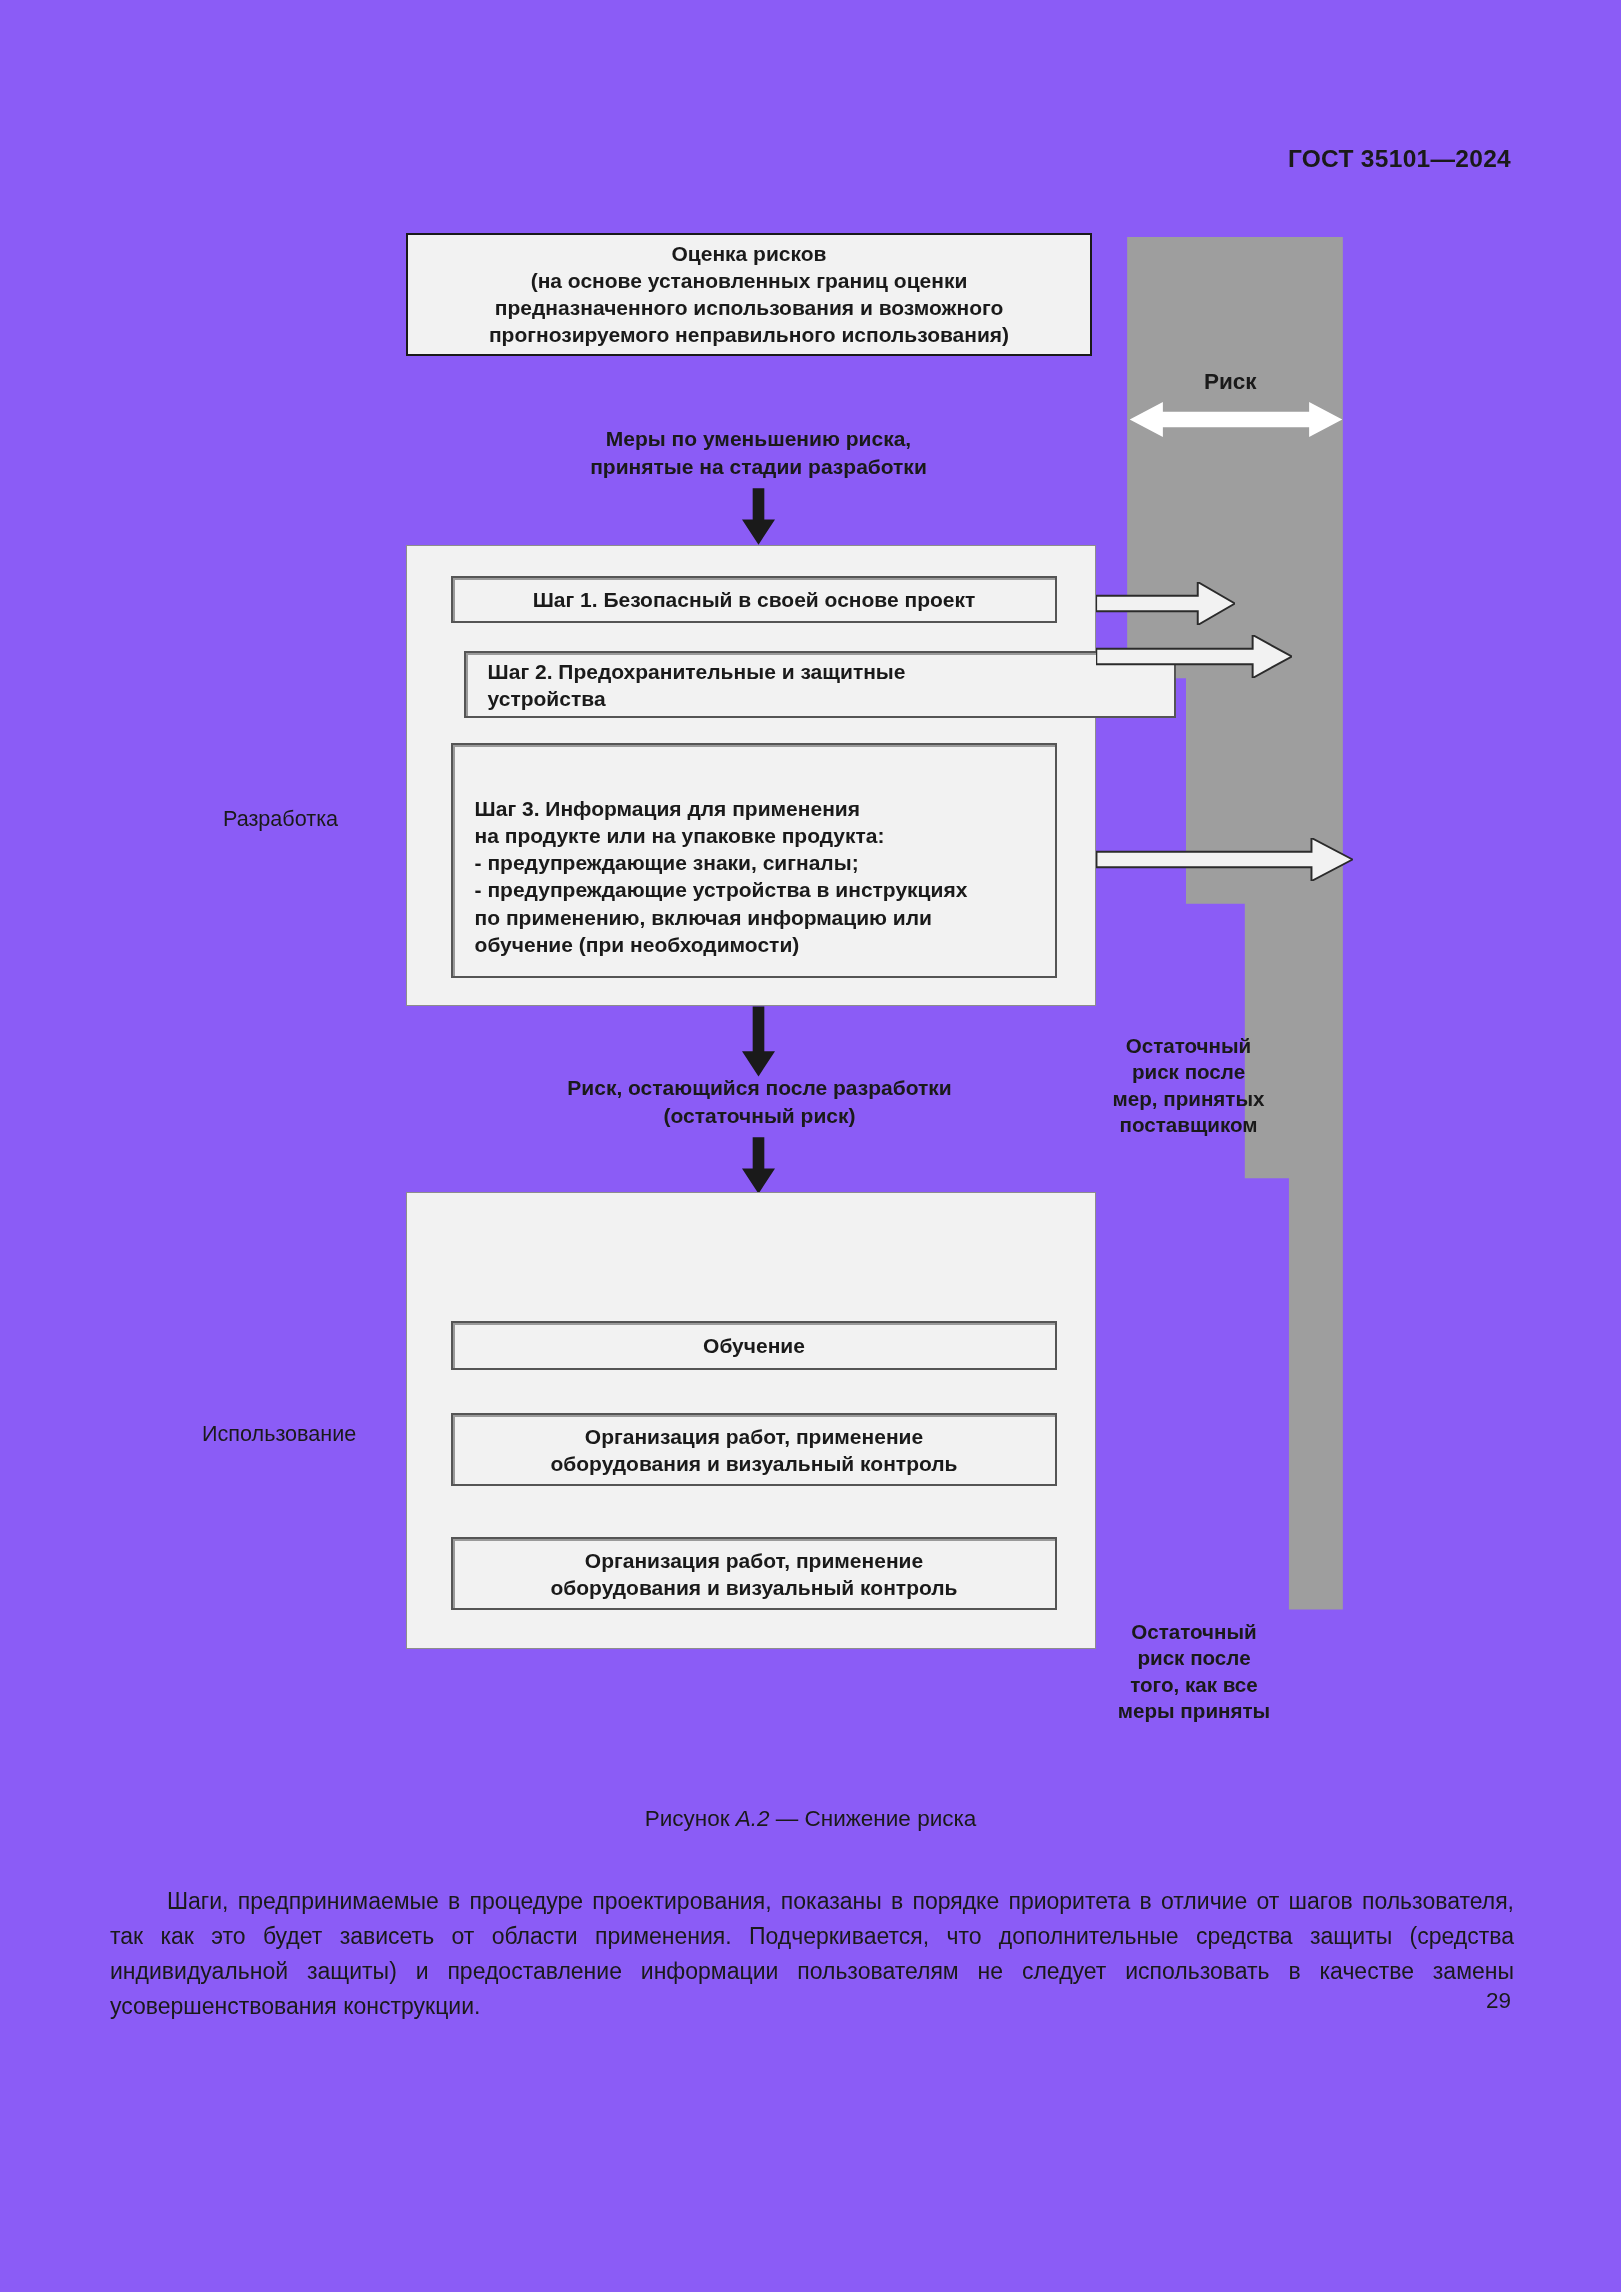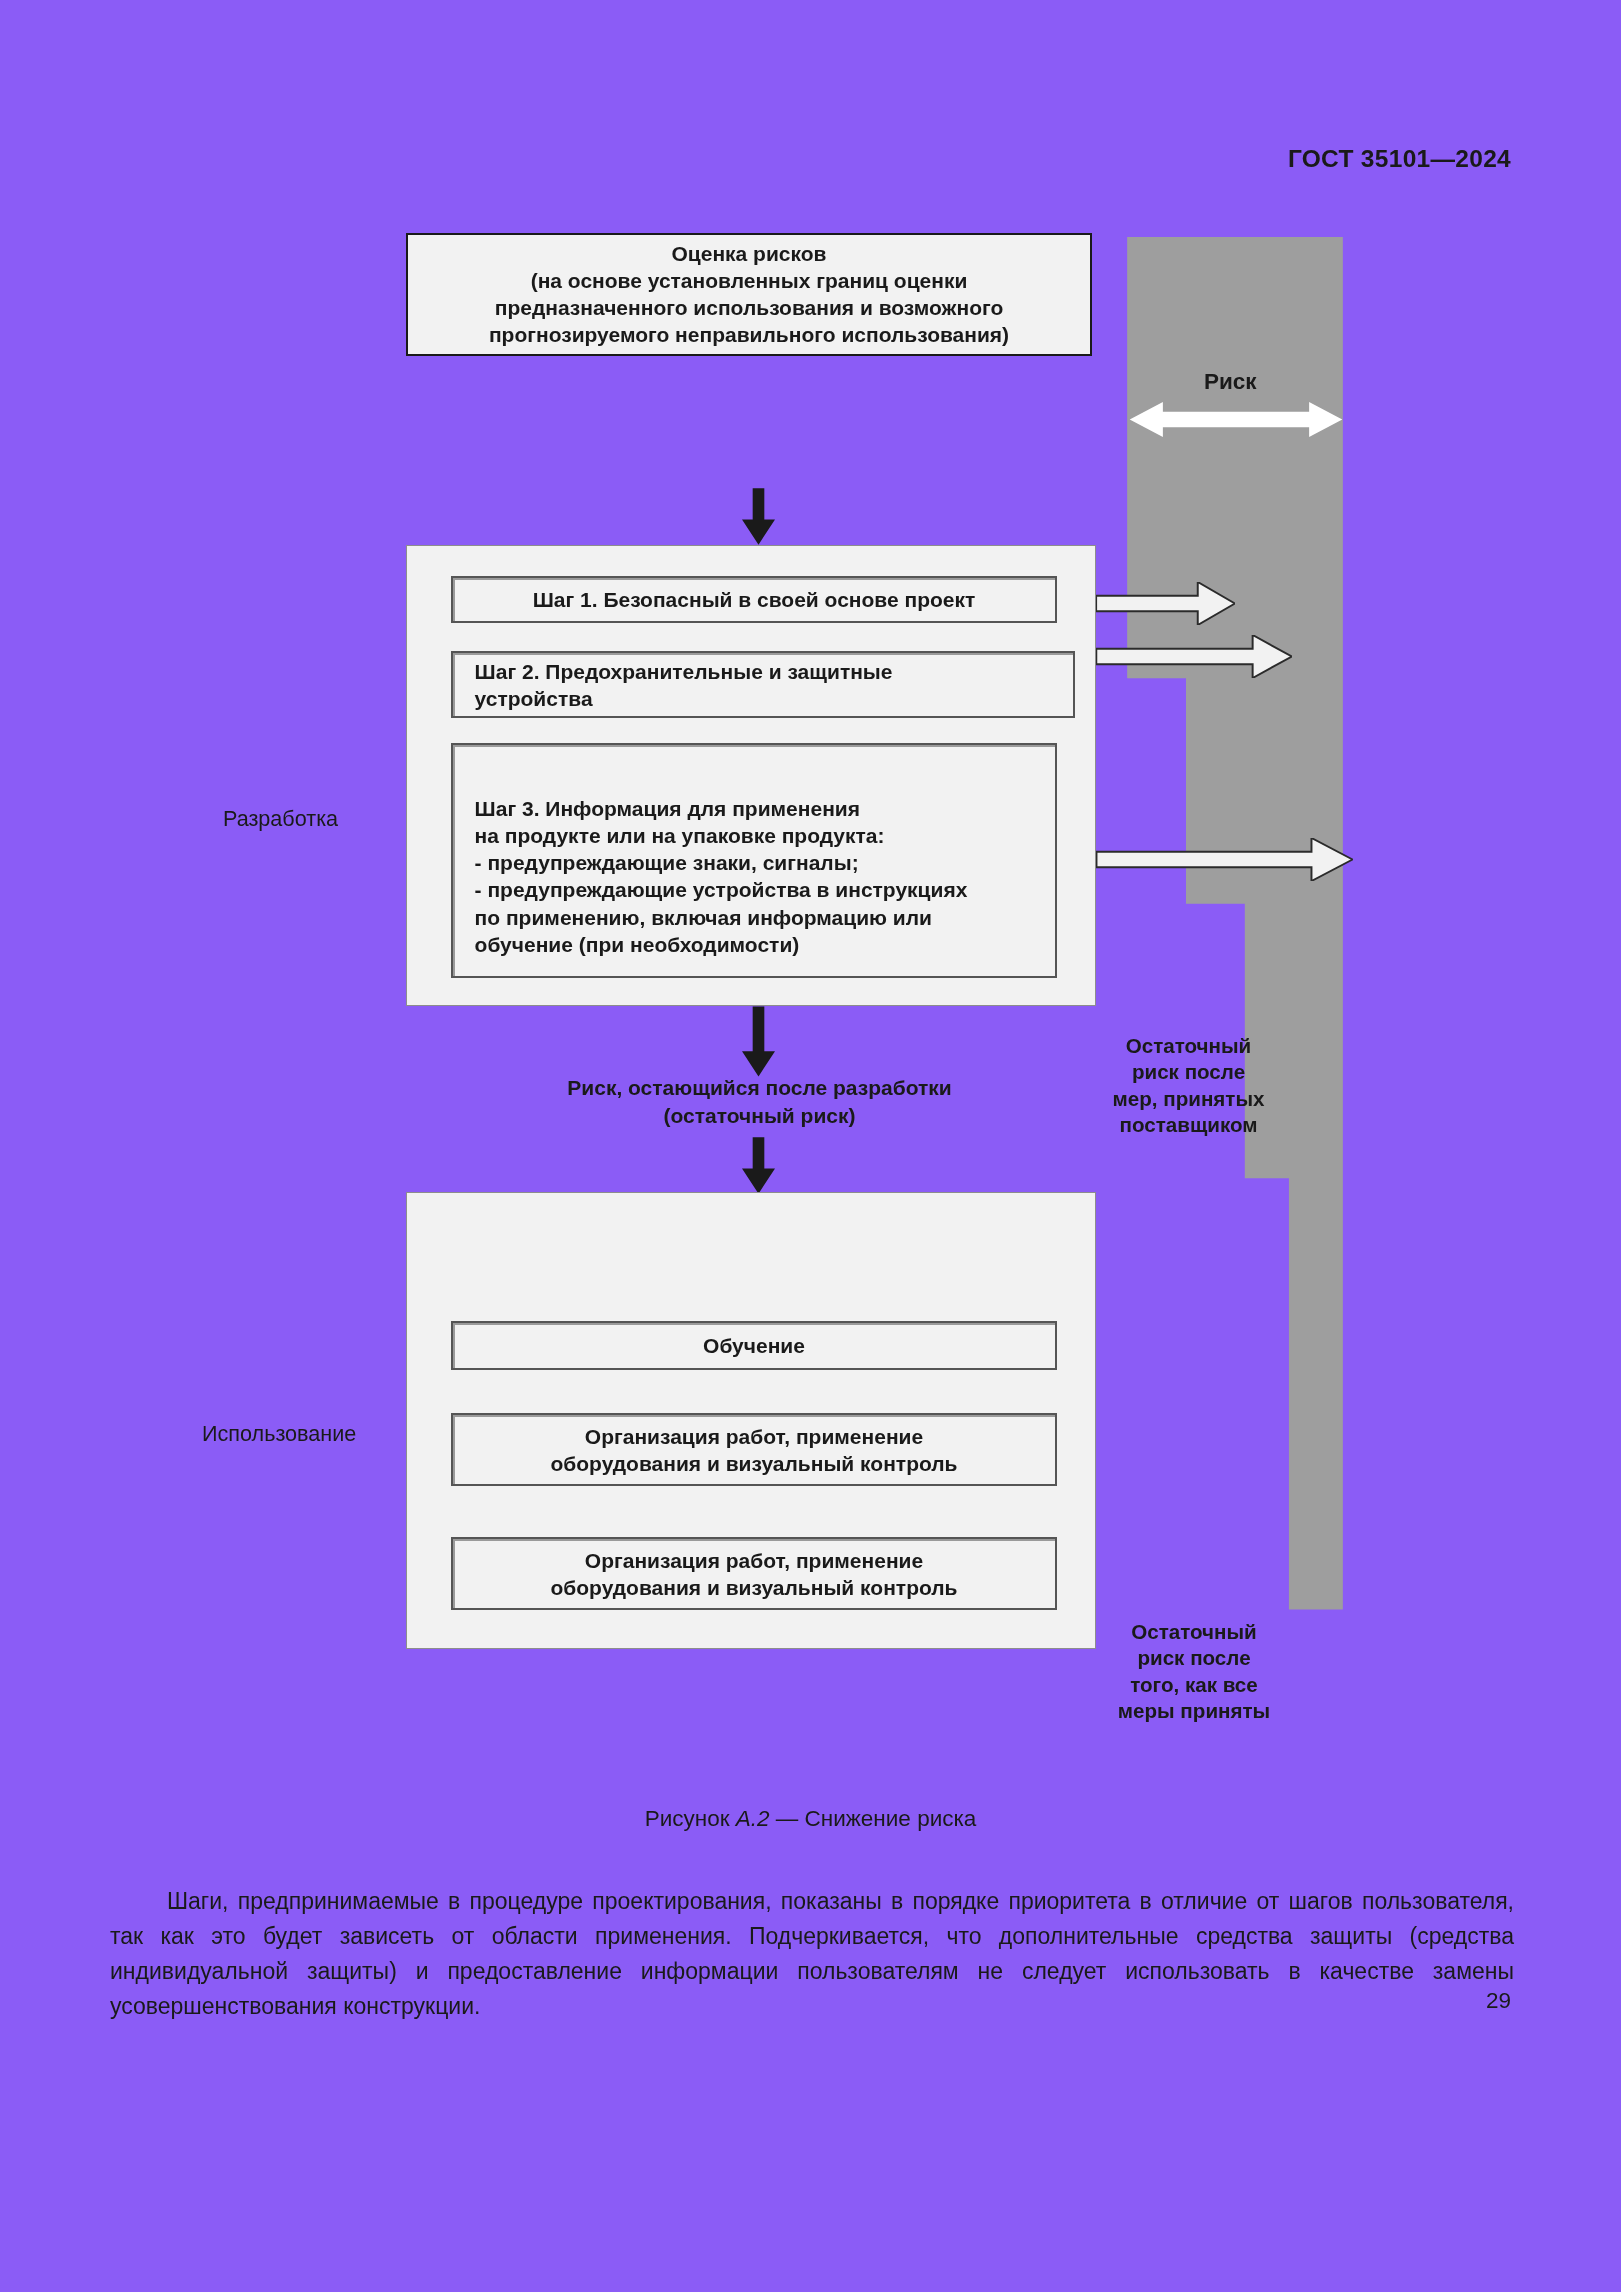--- a/index.html
+++ b/index.html
@@ -158,21 +158,21 @@
   }
 
   
   #dev-group {
     left: 406px;
     top: 545px;
     width: 690px;
     height: 461px;
   }
   #step1 { left: 451px; top: 576px; width: 606px; height: 47px; }
-  #step2 { left: 451px; top: 651px; width: 624px; height: 67px; }
+  #step2 { left: 464px; top: 651px; width: 712px; height: 67px; }
   #step3 { left: 451px; top: 743px; width: 606px; height: 235px; }
 
   
   #use-group {
     left: 406px;
     top: 1192px;
     width: 690px;
     height: 457px;
   }
   #use1 { left: 451px; top: 1227px; width: 606px; height: 49px; }
@@ -247,20 +247,22 @@
 того, как все
 меры приняты</div>
 
     <div id="assessment" class="box box-outer">
       <div class="center-txt box-text">Оценка рисков
 (на основе установленных границ оценки
 предназначенного использования и возможного
 прогнозируемого неправильного использования)</div>
     </div>
 
+    <div id="flow-label-1" class="flow-label">Меры по уменьшению риска,
+принятые на стадии разработки</div>
     <div class="v-arrow" style="left:742px; top:488px; height:57px;">
       <svg width="33" height="57" viewBox="0 0 34 58" xmlns="http://www.w3.org/2000/svg">
         <polygon points="11,0 23,0 23,32 34,32 17,58 0,32 11,32" fill="#1a1a1a"></polygon>
       </svg>
     </div>
 
     <div class="stage-label stage-dev">Разработка</div>
     <div class="stage-label stage-use">Использование</div>
 
     <div id="dev-group" class="box box-group"></div>

